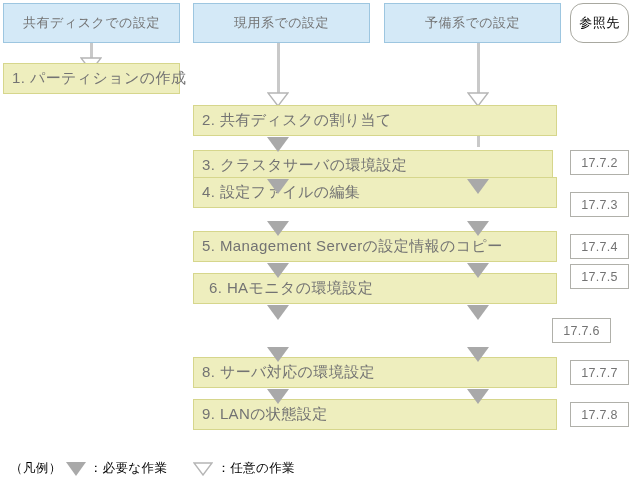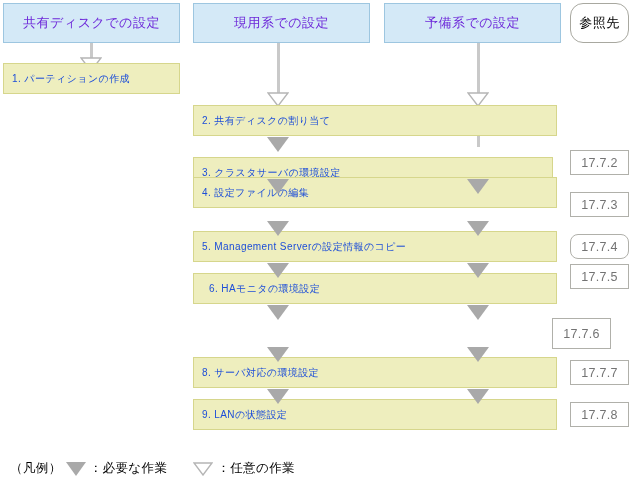--- a/index.html
+++ b/index.html
@@ -24,21 +24,21 @@
   .col-header {
     position: absolute;
     box-sizing: border-box;
     background: #d4e9f7;
     border: 1px solid #9dc6e0;
     display: flex;
     align-items: center;
     justify-content: center;
     font-size: 13px;
     letter-spacing: 0.5px;
-    color: #6d28d9;
+    color: #737373;
   }
   .ref-header {
     position: absolute;
     box-sizing: border-box;
     background: #ffffff;
     border: 1px solid #a8a8a0;
     display: flex;
     align-items: center;
     justify-content: center;
     font-size: 13px;
@@ -47,24 +47,24 @@
   }
 
   
   .step-box {
     position: absolute;
     box-sizing: border-box;
     background: #eeeebe;
     border: 1px solid #d6d68c;
     display: flex;
     align-items: center;
-    font-size: 10px;
+    font-size: 15px;
     letter-spacing: 0.4px;
     padding-left: 8px;
-    color: #1d4ed8;
+    color: #737373;
     white-space: nowrap;
   }
   .step-box.mono-mix {
     font-family: "Liberation Sans", "DejaVu Sans", sans-serif;
   }
 
   
   .ref-box {
     position: absolute;
     box-sizing: border-box;
@@ -167,21 +167,21 @@
   <div class="vline" style="left:477px; top:43px; height:52px;"></div>
   <div class="arrow-hollow" style="left:467px; top:92px;">
     <svg width="22" height="15" viewBox="0 0 22 15">
       <polygon points="1,1 21,1 11,14" fill="#ffffff" stroke="#b5b5b5" stroke-width="1.4"></polygon>
     </svg>
   </div>
 
   <div class="step-box" style="left:193px; top:105px; width:364px; height:31px;">
     <span>2. 共有ディスクの割り当て</span>
   </div>
-  <div class="step-box" style="left:193px; top:157px; width:360px; height:31px;">
+  <div class="step-box" style="left:193px; top:150px; width:360px; height:31px;">
     <span>3. クラスタサーバの環境設定</span>
   </div>
   <div class="step-box" style="left:193px; top:177px; width:364px; height:31px;">
     <span>4. 設定ファイルの編集</span>
   </div>
   <div class="step-box mono-mix" style="left:193px; top:231px; width:364px; height:31px;">
     <span>5. Management Serverの設定情報のコピー</span>
   </div>
   <div class="step-box" style="left:193px; top:273px; width:364px; height:31px;padding-left:15px;">
     <span>6. HAモニタの環境設定</span>
@@ -208,27 +208,27 @@
   <div class="arrow-filled" style="left:467px; top:305px;"></div>
   <div class="arrow-filled" style="left:467px; top:347px;"></div>
   <div class="arrow-filled" style="left:467px; top:389px;"></div>
 
   <div class="ref-box" style="left:570px; top:150px; width:59px; height:25px;">
     <span>17.7.2</span>
   </div>
   <div class="ref-box" style="left:570px; top:192px; width:59px; height:25px;">
     <span>17.7.3</span>
   </div>
-  <div class="ref-box" style="left:570px; top:234px; width:59px; height:25px;border-radius:8px;">
+  <div class="ref-box" style="left:570px; top:234px; width:59px; height:25px;">
     <span>17.7.4</span>
   </div>
   <div class="ref-box" style="left:570px; top:264px; width:59px; height:25px;">
     <span>17.7.5</span>
   </div>
-  <div class="ref-box" style="left:552px; top:318px; width:59px; height:31px;">
+  <div class="ref-box" style="left:552px; top:318px; width:59px; height:25px;">
     <span>17.7.6</span>
   </div>
   <div class="ref-box" style="left:570px; top:360px; width:59px; height:25px;">
     <span>17.7.7</span>
   </div>
   <div class="ref-box" style="left:570px; top:402px; width:59px; height:25px;">
     <span>17.7.8</span>
   </div>
 
   <div class="legend" style="left:10px; top:460px;">

